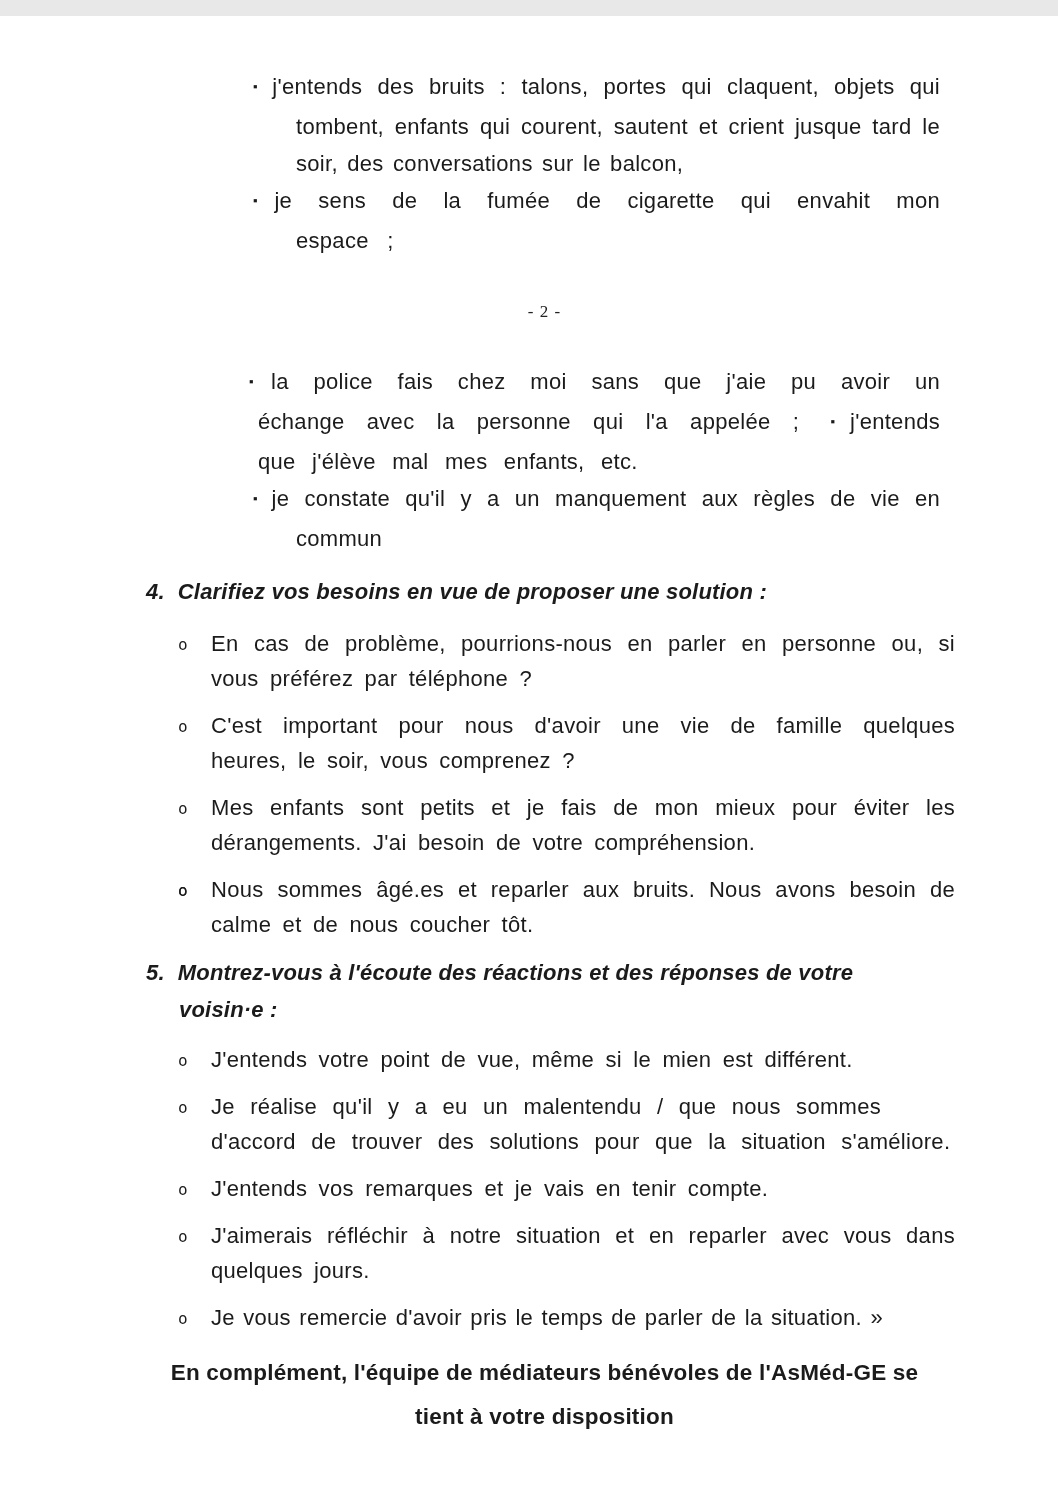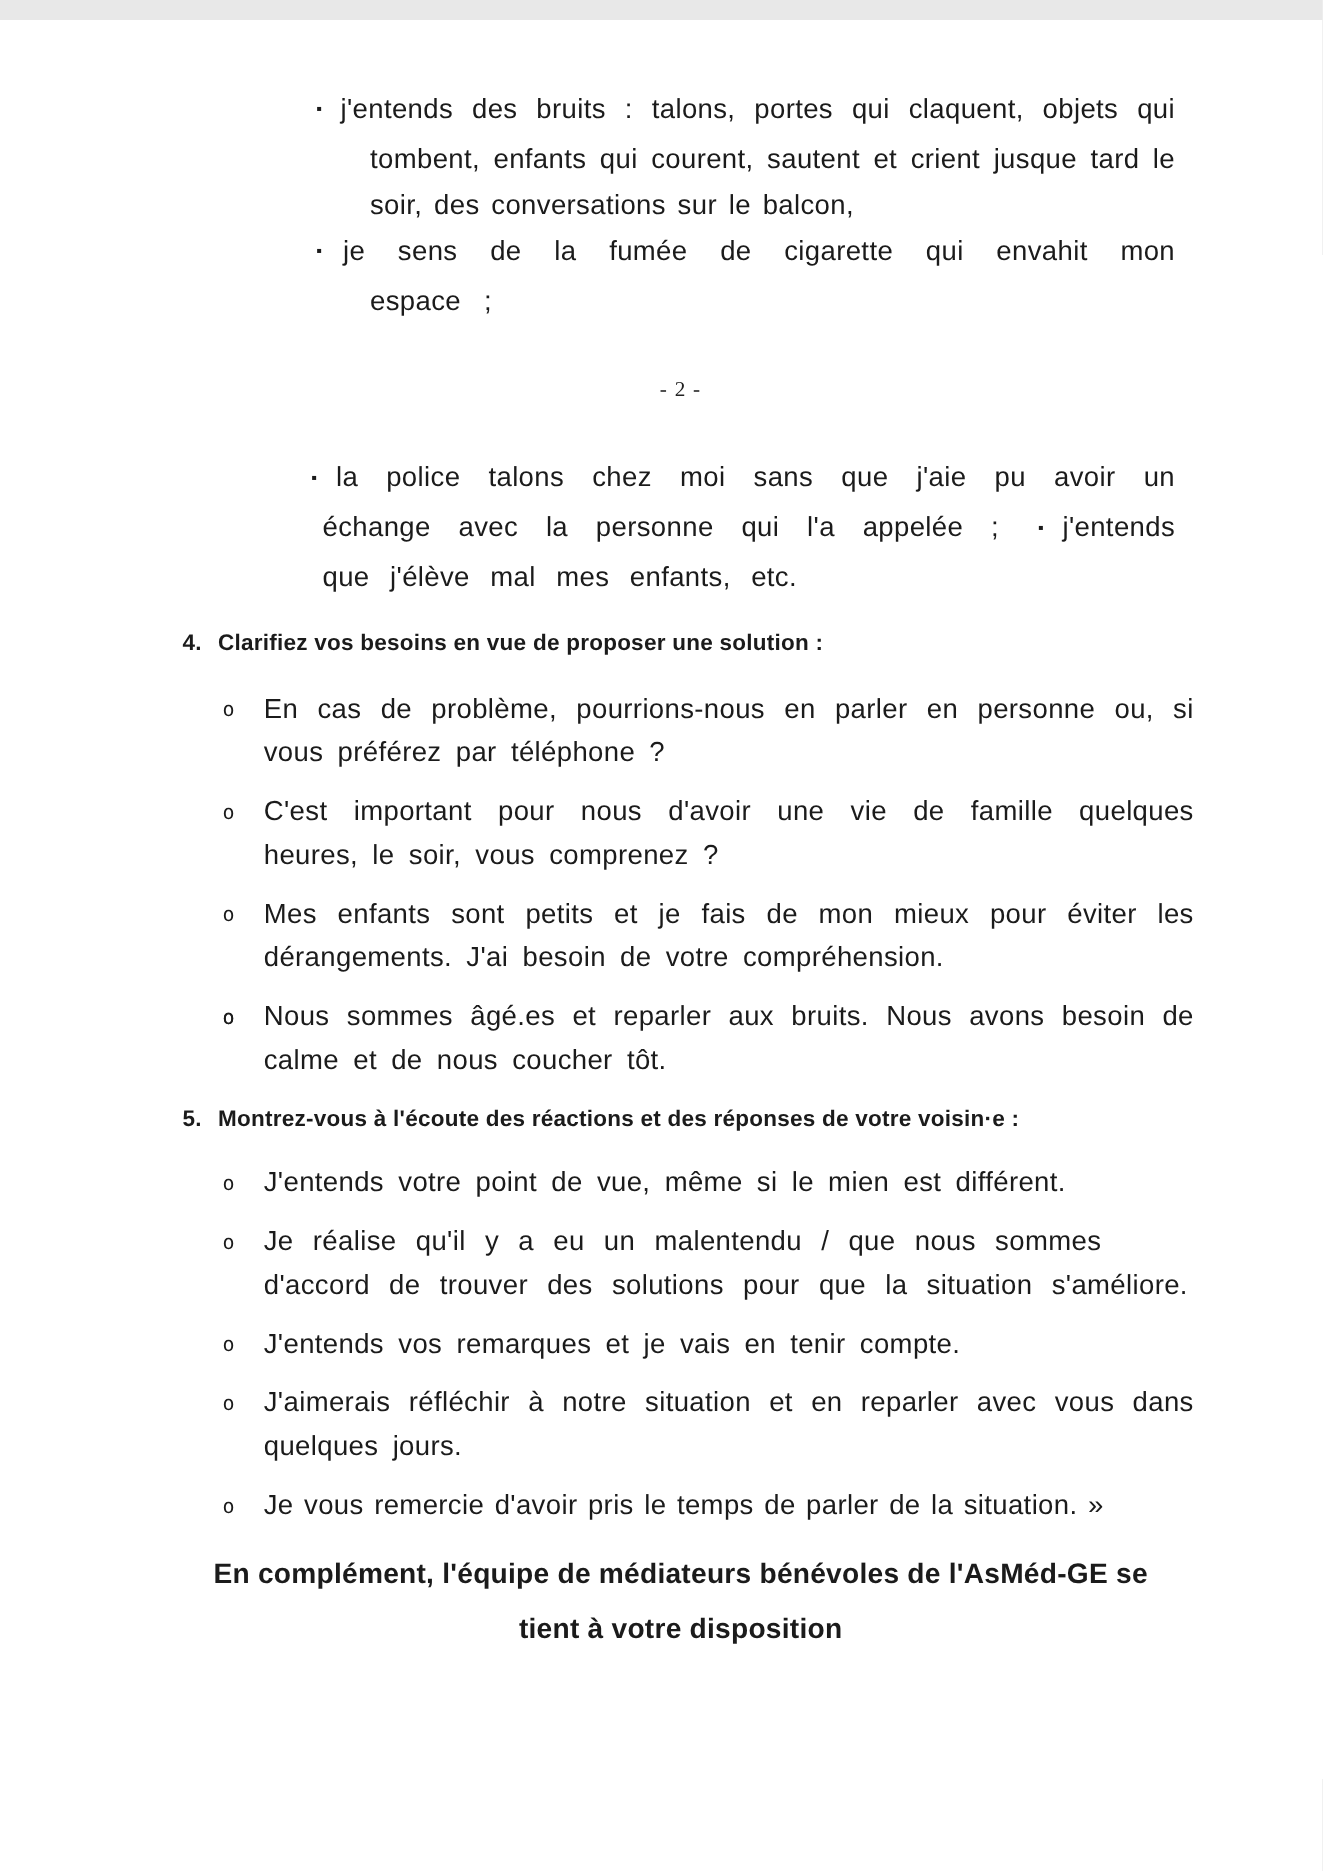--- a/index.html
+++ b/index.html
@@ -44,24 +44,25 @@
   .pageno{
     margin-top:38px;margin-bottom:36px;
     text-align:center;
     font-family:"Liberation Serif","DejaVu Serif",serif;
     font-size:17px;line-height:30px;
     letter-spacing:1px;
     color:#222;
   }
   .heading{
     font-weight:bold;
-    font-size:18px;line-height:37px;
+    font-size:22px;line-height:37px;
     letter-spacing:0.2px;
     margin-left:148px;margin-right:150px;
     text-indent:-33px;
+    font-style:italic;
   }
   .heading .num{padding-right:13px;}
   .h4{margin-top:16px;margin-bottom:16px;}
   .h5{margin-top:6px;margin-bottom:14px;}
   .olist{margin-left:180px;margin-right:103px;}
   .oitem{
     position:relative;
     margin-bottom:12px;
     line-height:35px;
     text-align:justify;
@@ -88,22 +89,23 @@
 <body>
 
 <div class="page">
 
   <p class="sq first ws3"><span class="mk">▪</span><span>j'entends des bruits : talons, portes qui claquent, objets qui tombent,  enfants qui courent, sautent et crient jusque tard le soir,  des conversations sur le balcon,</span></p>
 
   <p class="sq ws12"><span class="mk">▪</span><span>je sens de la fumée de cigarette qui envahit mon espace ;</span></p>
 
   <div class="pageno">- 2 -</div>
 
-  <p class="sq2 ws10"><span class="mk">▪</span><span>la police talons chez moi sans que j'aie pu avoir un échange avec la personne qui l'a appelée ; </span><span class="mk inline">▪</span><span>j'entends que  j'élève mal mes enfants, etc.</span></p>
+  <p class="sq2 ws10"><span class="mk">▪</span><span>la police fais chez moi sans que j'aie pu avoir un échange avec la personne qui l'a appelée ; </span><span class="mk inline">▪</span><span>j'entends que  j'élève mal mes enfants, etc.</span></p>
 
+  <p class="sq ws4"><span class="mk">▪</span><span>je constate qu'il y a un manquement aux règles de vie en commun</span></p>
 
   <div class="heading h4"><span class="num">4.</span><span>Clarifiez vos besoins en vue de proposer une solution :</span></div>
 
   <div class="olist">
     <div class="oitem"><span class="ob">o</span><span>En cas de problème, pourrions-nous en parler en personne ou, si vous préférez par téléphone ?</span></div>
     <div class="oitem"><span class="ob">o</span><span>C'est important pour nous d'avoir une vie de famille quelques heures, le soir, vous comprenez ?</span></div>
     <div class="oitem"><span class="ob">o</span><span>Mes enfants sont petits et je fais de mon mieux pour éviter les dérangements. J'ai besoin de votre compréhension.</span></div>
     <div class="oitem"><span class="ob">o</span></div>
     <div class="oitem"><span class="ob">o</span><span>Nous sommes âgé.es et reparler aux bruits. Nous avons besoin de calme et de nous coucher tôt.</span></div>
   </div>

